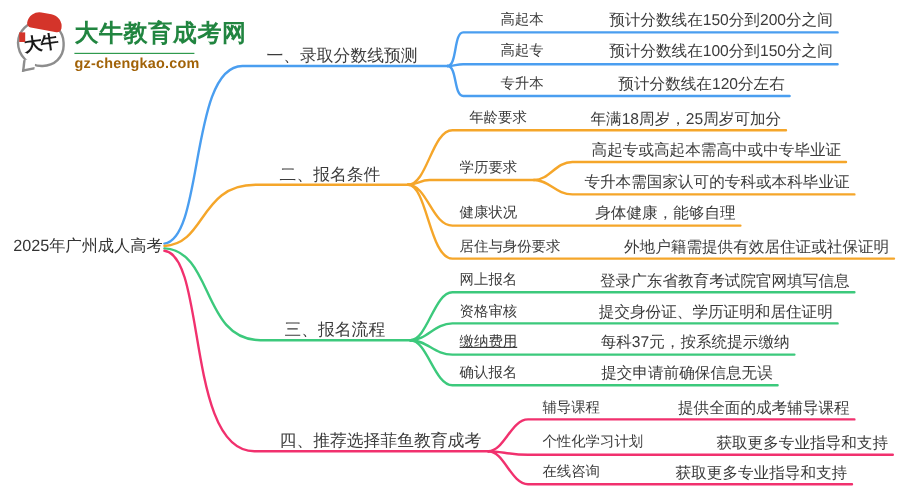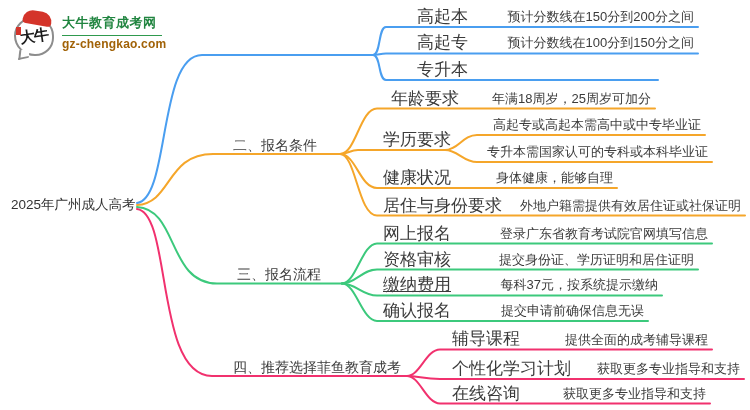--- a/index.html
+++ b/index.html
@@ -2,21 +2,21 @@
 <html><head>
 <meta charset="utf-8">
 <style>
   html,body{margin:0;padding:0;background:#fff;}
   .canvas{
     position:relative;width:750px;height:410px;background:#ffffff;overflow:hidden;
     font-family:"Liberation Sans","DejaVu Sans",sans-serif;
   }
   svg.wires{position:absolute;left:0;top:0;}
   .t{position:absolute;white-space:nowrap;color:#3b3b3b;}
-  .lbl{font-size:17px;line-height:15px;}
+  .lbl{font-size:12px;line-height:15px;}
   .val{font-size:13px;line-height:15px;}
   .branch-lbl{font-size:14px;line-height:16px;}
   .root-lbl{font-size:13.5px;line-height:16px;color:#333;}
 
   
   .logo{position:absolute;left:13px;top:11px;display:flex;align-items:flex-start;}
   .logo-icon{position:relative;width:41px;height:45px;}
   .bubble{
     position:absolute;left:1px;top:6px;width:36px;height:35px;background:#fff;
     border:2px solid #8d8d8d;border-radius:48% 48% 46% 52%;
@@ -26,21 +26,21 @@
   .cap{
     position:absolute;left:10px;top:0px;width:29px;height:14px;background:#d4342a;
     border-radius:14px 14px 5px 5px;transform:rotate(10deg);z-index:2;
   }
   .seal-dot{position:absolute;left:3px;top:16px;width:5px;height:8px;background:#d4342a;z-index:2;}
   .tail{
     position:absolute;left:6px;top:38px;width:8px;height:8px;background:#fff;
     border-left:2px solid #8d8d8d;border-bottom:2px solid #8d8d8d;transform:skewX(-18deg) rotate(-12deg);
   }
   .logo-text{margin-left:8px;padding-top:3px;}
-  .logo-title{font-size:13px;font-weight:bold;color:#218540;letter-spacing:0.5px;}
+  .logo-title{font-size:20px;font-weight:bold;color:#218540;letter-spacing:0.5px;}
   .logo-rule{width:100px;height:1px;background:#2f9a4e;margin:3px 0 1px 0;}
   .logo-domain{font-size:12px;font-weight:bold;color:#a16207;letter-spacing:0.2px;}
 </style>
 </head>
 <body>
 
 <div class="canvas">
 
   <svg class="wires" width="750" height="410">
     <g fill="none" stroke-width="2" stroke-linecap="round" stroke="#4a9ef0">
@@ -84,49 +84,51 @@
     </div>
     <div class="logo-text">
       <div class="logo-title">大牛教育成考网</div>
       <div class="logo-rule"></div>
       <div class="logo-domain">gz-chengkao.com</div>
     </div>
   </div>
 
   <div class="t root-lbl" style="left:11px;top:197px;">2025年广州成人高考</div>
 
+  <div class="t branch-lbl" style="left:222px;top:38px;">一、录取分数线预测</div>
   <div class="t branch-lbl" style="left:233px;top:137px;">二、报名条件</div>
   <div class="t branch-lbl" style="left:237px;top:266px;">三、报名流程</div>
   <div class="t branch-lbl" style="left:233px;top:359px;">四、推荐选择菲鱼教育成考</div>
 
   <div class="t lbl" style="left:417px;top:9px;">高起本</div>
   <div class="t val" style="right:56px;top:9px;">预计分数线在150分到200分之间</div>
   <div class="t lbl" style="left:417px;top:35px;">高起专</div>
   <div class="t val" style="right:56px;top:35px;">预计分数线在100分到150分之间</div>
   <div class="t lbl" style="left:417px;top:62px;">专升本</div>
+  <div class="t val" style="right:96px;top:62px;">预计分数线在120分左右</div>
 
   <div class="t lbl" style="left:391px;top:91px;">年龄要求</div>
   <div class="t val" style="right:99px;top:91px;">年满18周岁，25周岁可加分</div>
   <div class="t lbl" style="left:383px;top:132px;">学历要求</div>
   <div class="t val" style="right:49px;top:117px;">高起专或高起本需高中或中专毕业证</div>
   <div class="t val" style="right:42px;top:144px;">专升本需国家认可的专科或本科毕业证</div>
   <div class="t lbl" style="left:383px;top:170px;">健康状况</div>
   <div class="t val" style="right:137px;top:170px;">身体健康，能够自理</div>
   <div class="t lbl" style="left:383px;top:198px;">居住与身份要求</div>
   <div class="t val" style="right:9px;top:198px;">外地户籍需提供有效居住证或社保证明</div>
 
   <div class="t lbl" style="left:383px;top:226px;">网上报名</div>
   <div class="t val" style="right:42px;top:226px;">登录广东省教育考试院官网填写信息</div>
   <div class="t lbl" style="left:383px;top:252px;">资格审核</div>
   <div class="t val" style="right:56px;top:252px;">提交身份证、学历证明和居住证明</div>
   <div class="t lbl" style="left:383px;top:277px;text-decoration:underline;">缴纳费用</div>
   <div class="t val" style="right:92px;top:277px;">每科37元，按系统提示缴纳</div>
   <div class="t lbl" style="left:383px;top:303px;">确认报名</div>
   <div class="t val" style="right:106px;top:303px;">提交申请前确保信息无误</div>
 
-  <div class="t lbl" style="left:452px;top:332px;font-family:Liberation Mono, monospace;">辅导课程</div>
+  <div class="t lbl" style="left:452px;top:332px;">辅导课程</div>
   <div class="t val" style="right:42px;top:332px;">提供全面的成考辅导课程</div>
   <div class="t lbl" style="left:452px;top:361px;">个性化学习计划</div>
   <div class="t val" style="right:10px;top:361px;">获取更多专业指导和支持</div>
   <div class="t lbl" style="left:452px;top:386px;">在线咨询</div>
   <div class="t val" style="right:44px;top:386px;">获取更多专业指导和支持</div>
 
 </div>
 
 </body></html>

